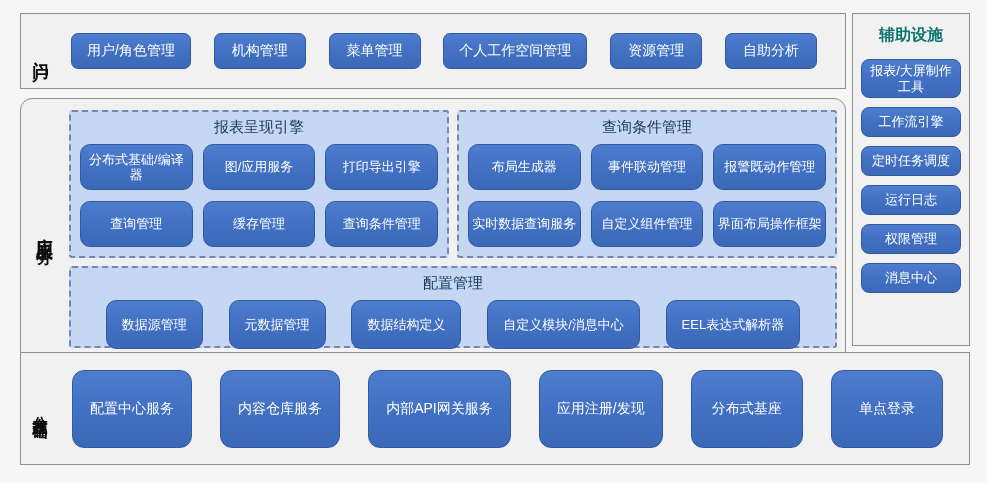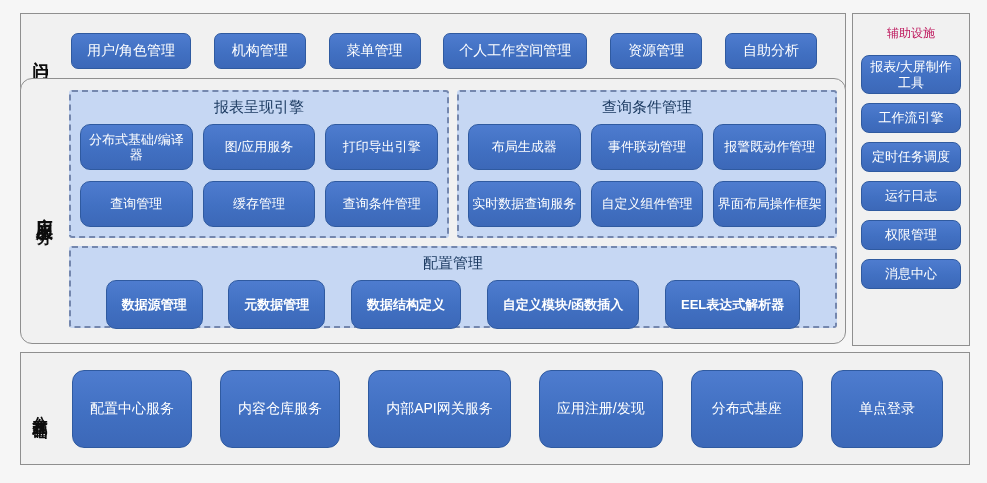--- a/index.html
+++ b/index.html
@@ -19,40 +19,40 @@
     border:1px solid #2f5aa0;color:#ffffff;
     display:flex;align-items:center;justify-content:center;text-align:center;
     box-sizing:border-box;cursor:default;
   }
   
   #portal{left:20px;top:13px;width:826px;height:76px;display:flex;align-items:center;}
   #portal .vlabel{font-size:17px;margin:0 8px 0 11px;}
   .portal-row{flex:1;display:flex;align-items:center;justify-content:space-between;padding:0 28px 0 14px;}
   .portal-btn{height:36px;border-radius:7px;font-size:14px;padding:0 15px;min-width:92px;}
   
-  #app{left:20px;top:78px;width:826px;height:266px;border-radius:12px;}
+  #app{left:20px;top:98px;width:826px;height:266px;border-radius:12px;}
   #app .vlabel{position:absolute;left:15px;top:50%;transform:translateY(-50%);font-size:17px;}
   .engines{position:absolute;left:48px;top:11px;right:8px;height:148px;display:flex;gap:8px;}
   .panel{
     background:#c6d7f3;border:2px dashed #7487ae;border-radius:3px;
     box-sizing:border-box;padding:3px 9px 6px;
   }
   .engine{flex:1;}
   .panel-title{text-align:center;color:#17365d;font-size:15px;margin:3px 0 7px;}
   .engine-grid{display:grid;grid-template-columns:repeat(3,1fr);gap:11px 10px;}
   .node{
     border-radius:10px;font-size:13px;line-height:1.18;min-height:46px;padding:2px 3px;
   }
   .node.single{min-height:42px;}
   .config{position:absolute;left:48px;top:167px;right:8px;height:82px;}
   .config-row{display:flex;justify-content:space-evenly;align-items:center;margin-top:5px;}
-  .config-row .node{padding:16px 15px;min-width:88px;font-weight:bold;}
+  .config-row .node{padding:16px 15px;min-width:88px;}
   
   #aux{left:852px;top:13px;width:118px;height:333px;}
-  .aux-title{text-align:center;font-weight:normal;font-size:12px;color:#be185d;margin-top:11px;}
+  .aux-title{text-align:center;font-weight:bold;font-size:16px;color:#0f766e;margin-top:11px;}
   .aux-col{display:flex;flex-direction:column;align-items:center;gap:9px;margin-top:13px;}
   .aux-btn{width:100px;min-height:30px;border-radius:8px;font-size:13px;line-height:1.2;padding:3px 2px;}
   
   #foundation{left:20px;top:352px;width:950px;height:113px;display:flex;align-items:center;}
   #foundation .vlabel{font-size:15px;margin:0 6px 0 12px;letter-spacing:2px;}
   .fnd-row{flex:1;display:flex;align-items:center;justify-content:space-between;padding:0 26px 0 18px;}
   .fnd-btn{height:78px;border-radius:12px;font-size:14px;padding:0 17px;min-width:112px;}
 </style>
 </head>
 <body>
@@ -100,21 +100,21 @@
       </div>
 
     </div>
 
     <div class="panel config">
       <div class="panel-title">配置管理</div>
       <div class="config-row">
         <div class="btn node single">数据源管理</div>
         <div class="btn node single">元数据管理</div>
         <div class="btn node single">数据结构定义</div>
-        <div class="btn node single">自定义模块/函数插入</div>
+        <div class="btn node single">自定义模块/消息中心</div>
         <div class="btn node single">EEL表达式解析器</div>
       </div>
     </div>
   </div>
 
   <div id="aux" class="section">
     <div class="aux-title">辅助设施</div>
     <div class="aux-col">
       <div class="btn aux-btn">报表/大屏制作工具</div>
       <div class="btn aux-btn">工作流引擎</div>

